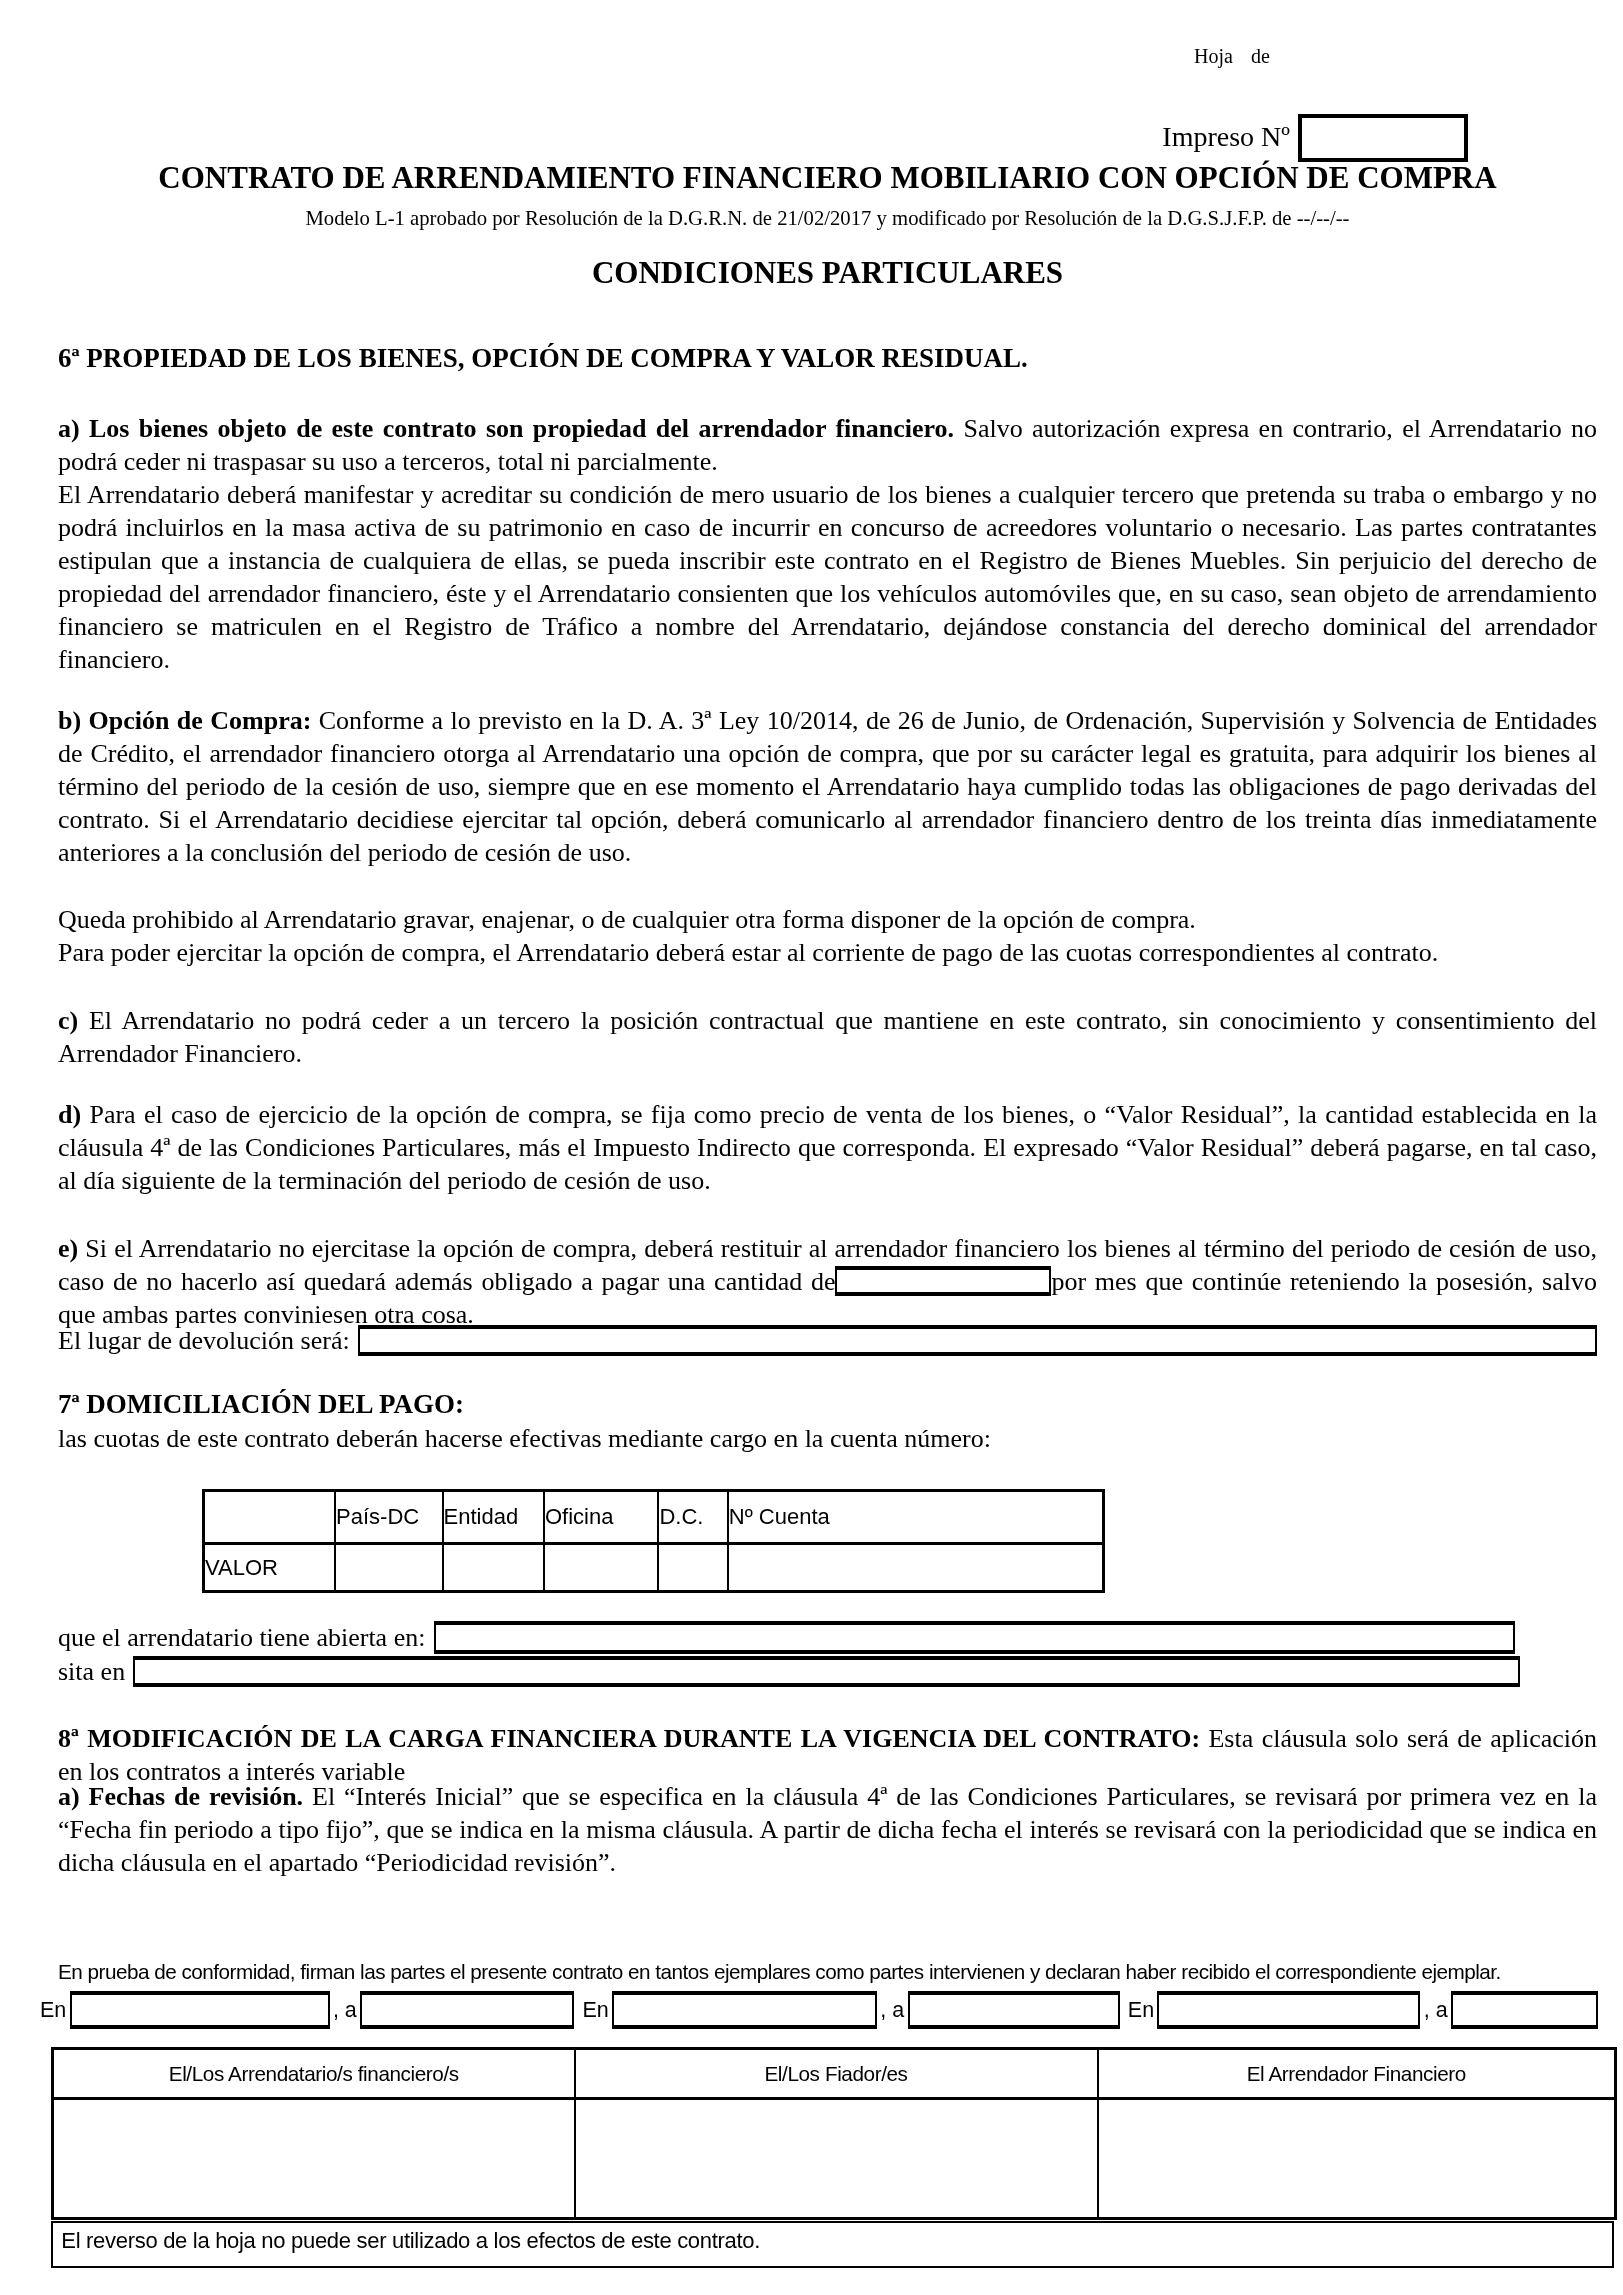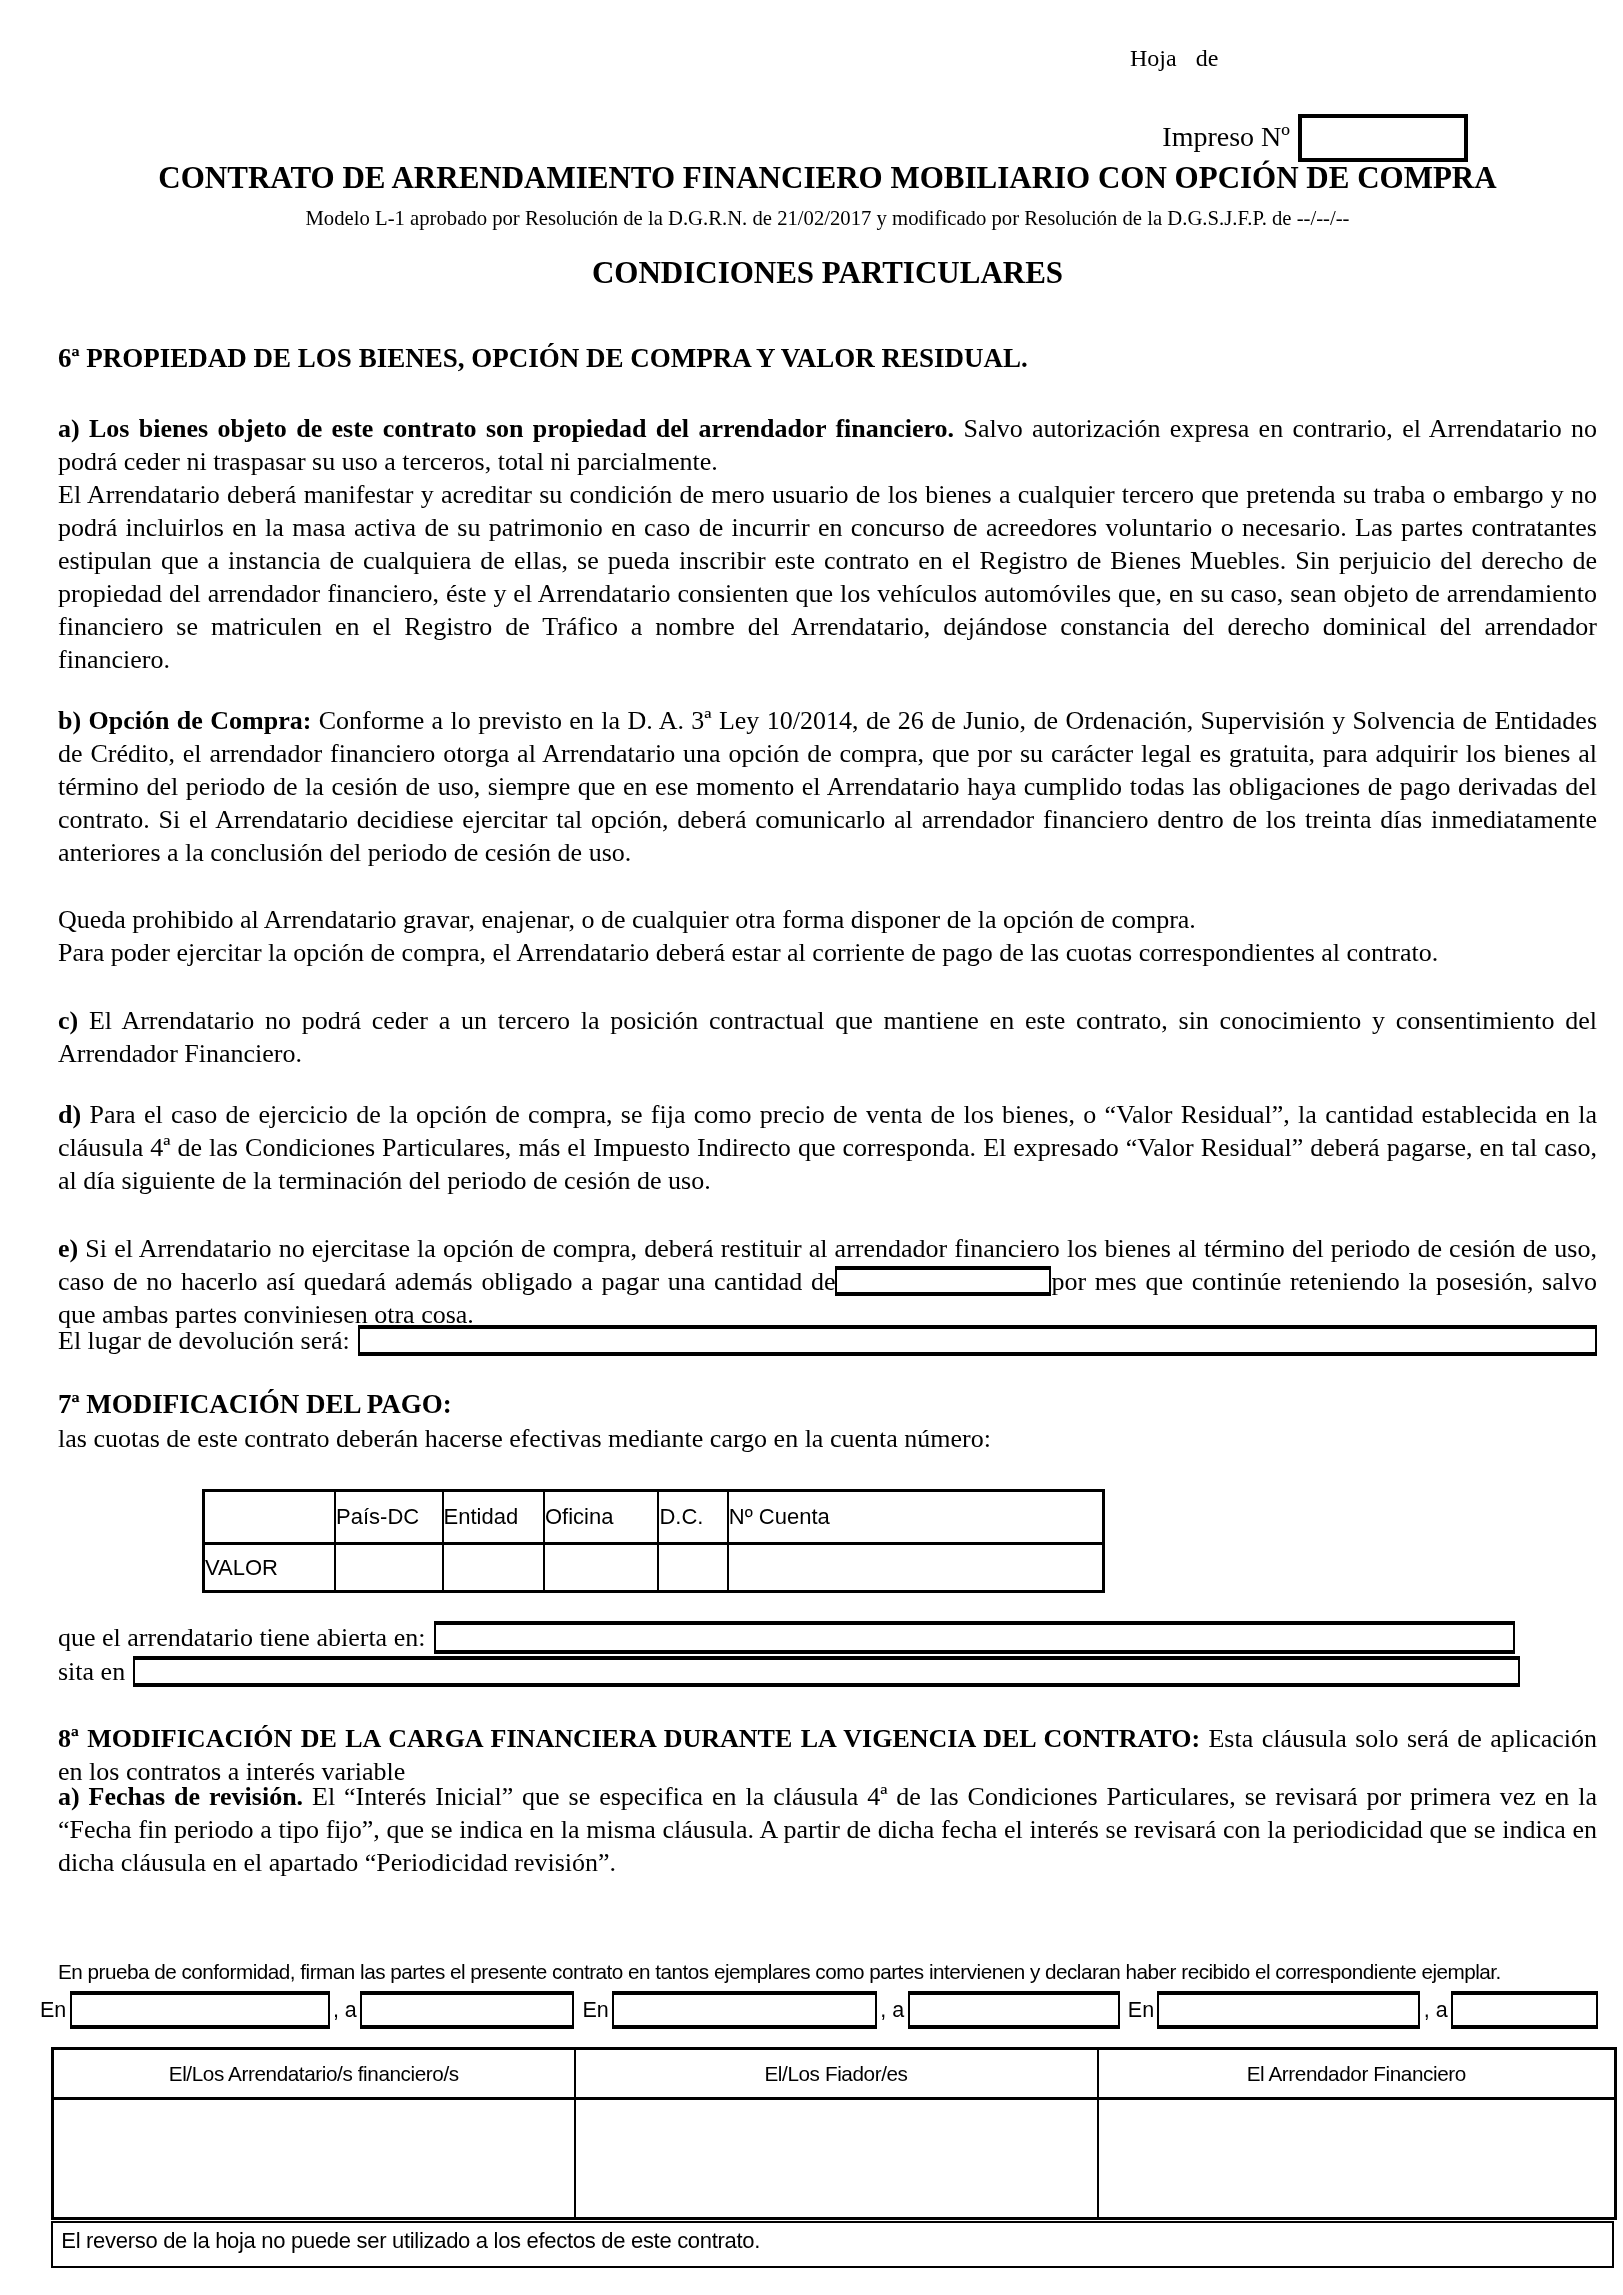--- a/index.html
+++ b/index.html
@@ -3,21 +3,21 @@
 <meta charset="utf-8">
 <style>
   * { margin:0; padding:0; box-sizing:border-box; }
   html,body { background:#ffffff; }
   .page {
     position:relative; width:1623px; height:2295px; background:#fff; color:#000;
     font-family:"Liberation Serif","DejaVu Serif",serif; overflow:hidden;
   }
   .abs { position:absolute; }
 
-  .hoja { left:1130px; top:45px; font-size:24px; word-spacing:13.2px; }
+  .hoja { left:1194px; top:45px; font-size:20px; word-spacing:13.2px; }
   .impreso-label { left:1058px; top:121px; width:232px; text-align:right; font-size:28px; }
   .impreso-box { left:1298px; top:114px; width:170px; height:48px; border:4.1px solid #000; background:#fff; }
 
   .doc-title  { left:58px; top:160px; width:1539px; text-align:center; font-size:31px; font-weight:bold; }
   .doc-sub    { left:58px; top:207px; width:1539px; text-align:center; font-size:20.7px; }
   .cond-title { left:58px; top:255px; width:1539px; text-align:center; font-size:31px; font-weight:bold; }
 
   .h2 { left:58px; font-size:27px; font-weight:bold; white-space:nowrap; }
 
   .para { left:58px; width:1539px; font-size:26px; line-height:33px; }
@@ -125,21 +125,21 @@
       <b>e)</b>
       <span>Si el Arrendatario no ejercitase la opción de compra, deberá restituir al arrendador financiero los bienes al término del periodo de cesión de uso, caso de no hacerlo así quedará además obligado a pagar una cantidad de</span><span class="ibox"></span><span>por mes que continúe reteniendo la posesión, salvo que ambas partes conviniesen otra cosa.</span>
     </p>
   </div>
 
   <div class="abs flexrow lugar-row">
     <span class="lab">El lugar de devolución será:</span>
     <span class="box grow"></span>
   </div>
 
-  <div class="abs h2" style="top:1389px">7ª MODIFICACIÓN DEL PAGO:</div>
+  <div class="abs h2" style="top:1389px">7ª DOMICILIACIÓN DEL PAGO:</div>
   <div class="abs para line" style="top:1422px">las cuotas de este contrato deberán hacerse efectivas mediante cargo en la cuenta número:</div>
 
   <table class="abs iban-table">
     <colgroup>
       <col style="width:131px">
         <col style="width:107px">
         <col style="width:101px">
       <col style="width:114px">
         <col style="width:69px">
         <col style="width:374px">

